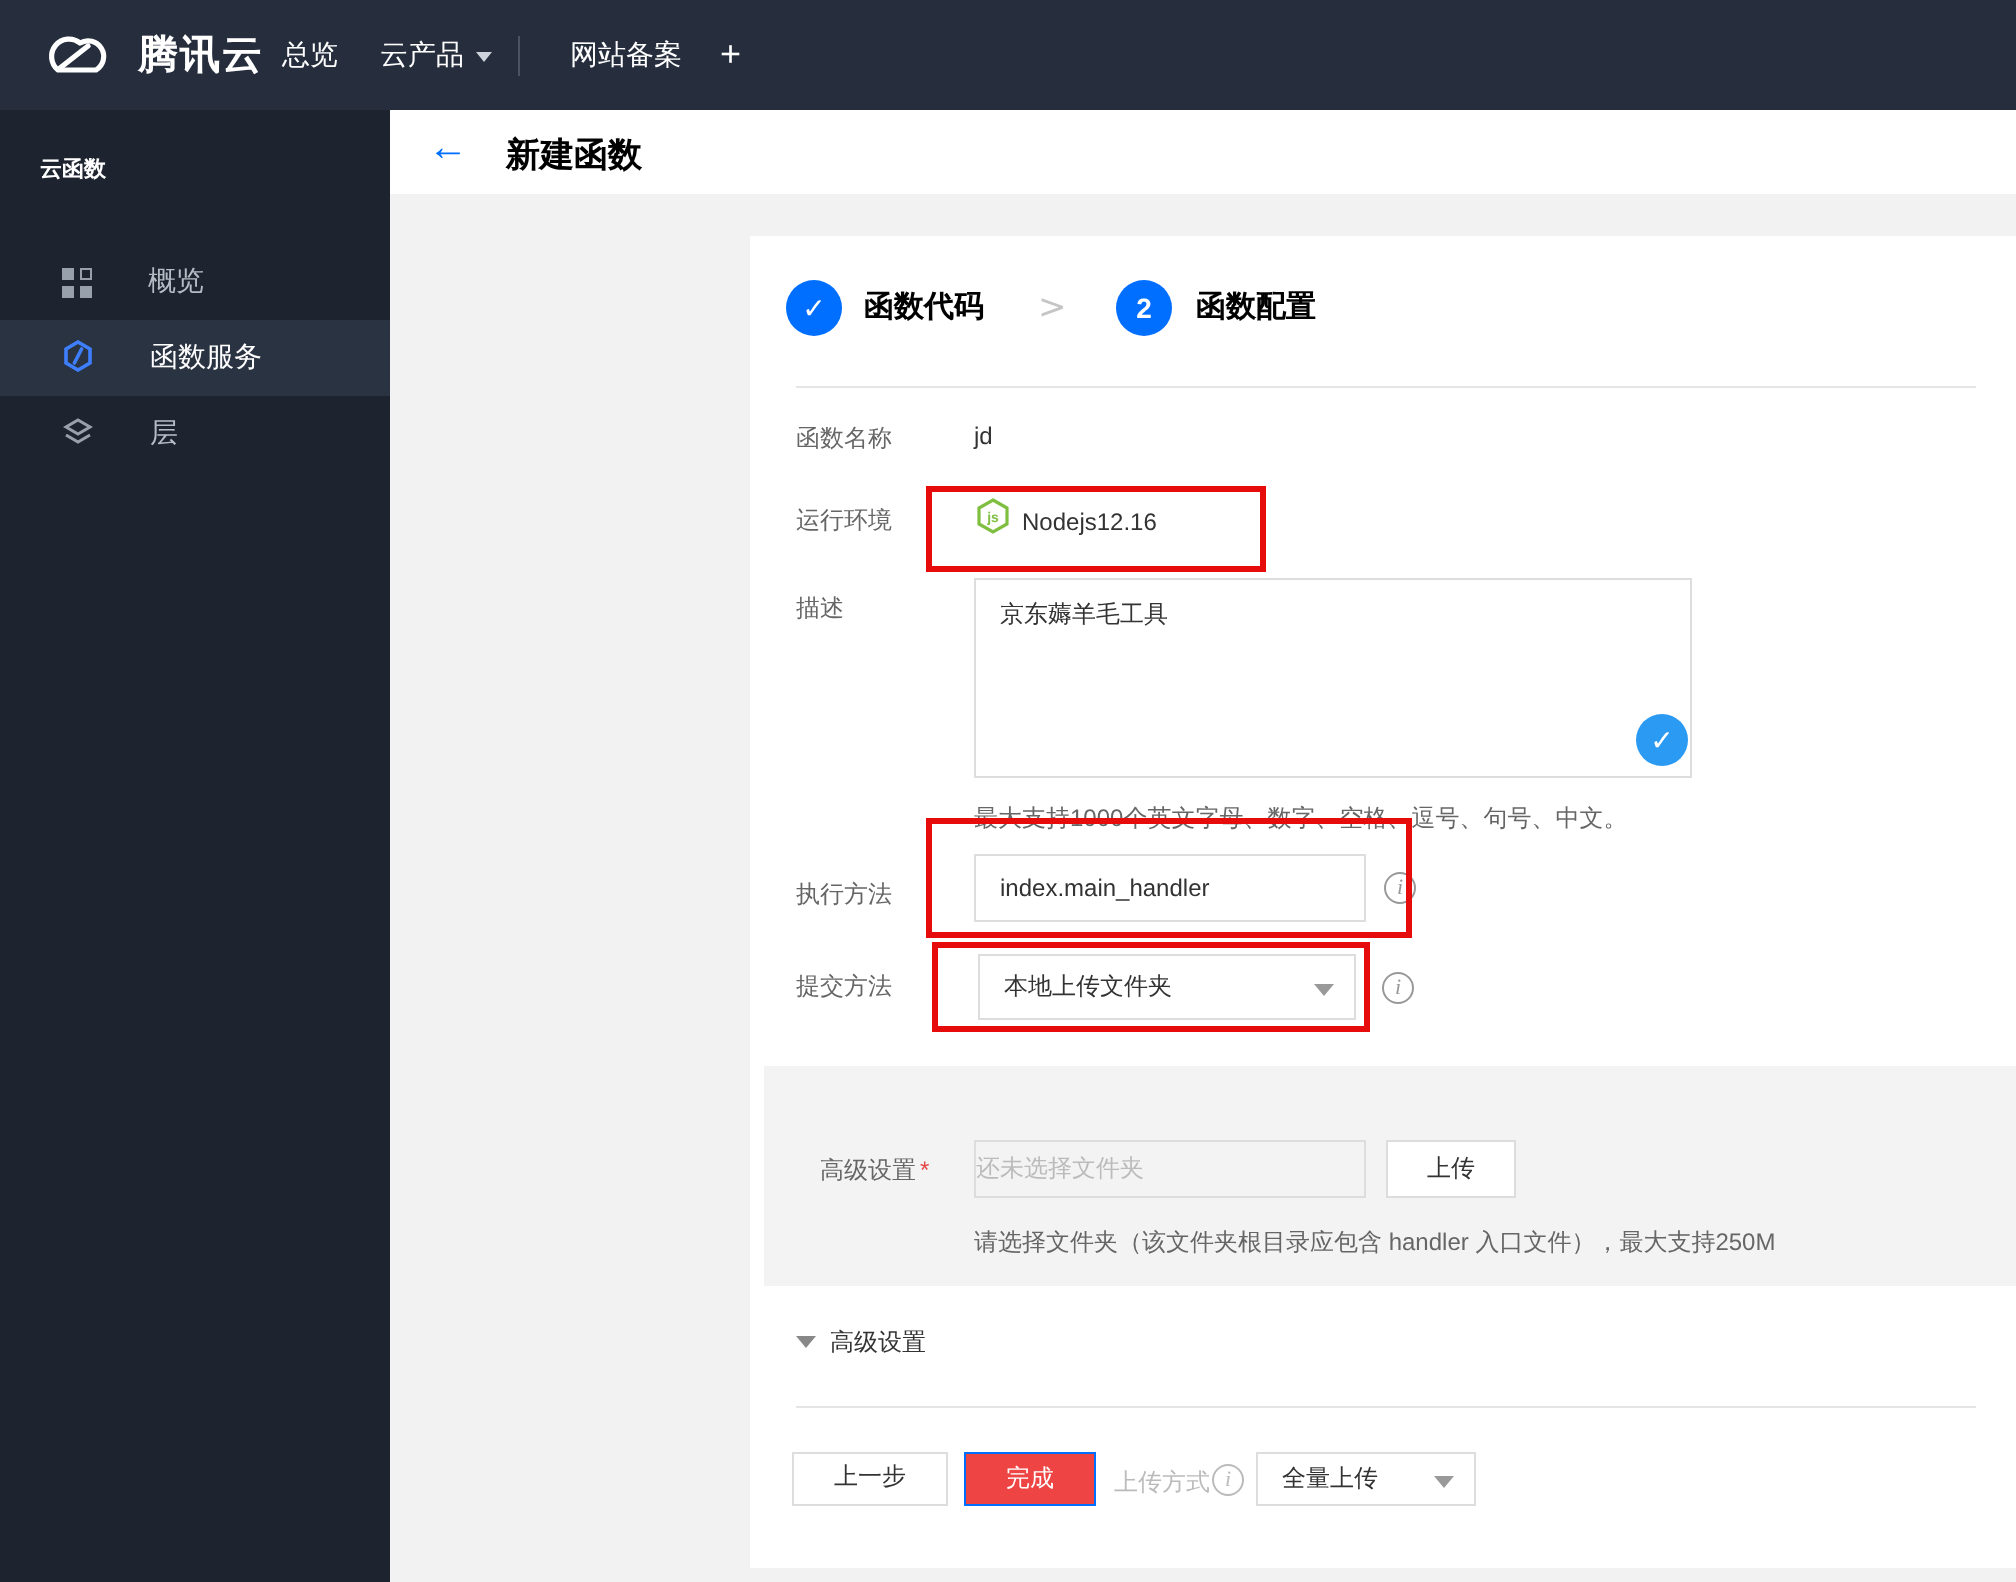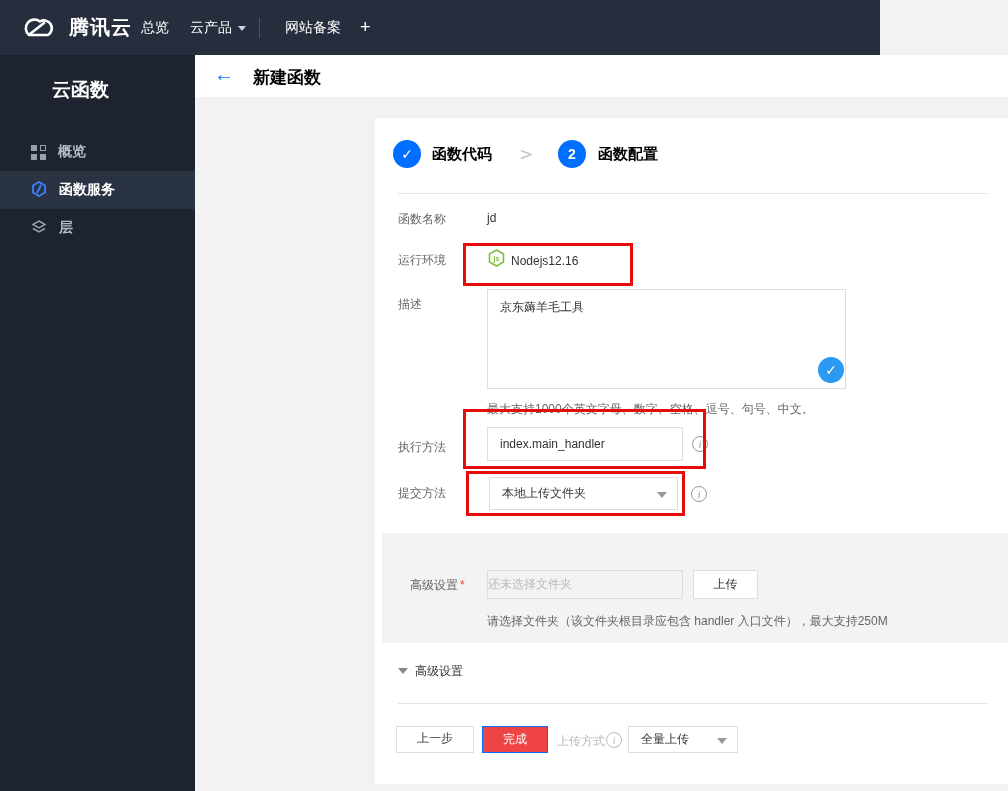--- a/index.html
+++ b/index.html
@@ -4,31 +4,31 @@
 <style>
   * { margin:0; padding:0; box-sizing:border-box; }
   html,body { width:1008px; height:791px; }
   body {
     font-family:"Liberation Sans","DejaVu Sans",sans-serif;
     font-size:12px; color:#333; background:#f2f2f2; overflow:hidden; position:relative;
   }
   .abs { position:absolute; }
 
   
-  .topbar { position:absolute; left:0; top:0; width:880px; height:55px; background:#262e3e; z-index:30; }
+  .topbar { position:absolute; left:0; top:0; width:1008px; height:55px; background:#262e3e; z-index:30; }
   .brand { position:absolute; left:17px; top:0; height:55px; display:flex; align-items:center; gap:10px; }
   .brand-name { color:#fff; font-size:20px; font-weight:bold; letter-spacing:1px; }
   .topnav-item { position:absolute; top:0; height:55px; line-height:55px; color:#fff; font-size:14px; cursor:pointer; }
   .topnav-sep { position:absolute; top:18px; width:1px; height:20px; background:#4a5264; }
   .caret-down { display:inline-block; width:0; height:0; border-left:4px solid transparent; border-right:4px solid transparent; border-top:5px solid #cfd4dc; margin-left:6px; vertical-align:middle; }
 
   
   .sidebar { position:absolute; left:0; top:55px; width:195px; height:736px; background:#1e242f; z-index:20; }
-  .sidebar-title { padding:22px 0 24px 20px; color:#fff; font-size:19px; font-weight:bold;margin-left:32px; }
-  .side-item { position:relative; height:38px; display:flex; align-items:center; padding-left:31px; gap:12px; color:#b6bcc5; font-size:14px; cursor:pointer;font-weight:bold; }
+  .sidebar-title { padding:22px 0 24px 20px; color:#fff; font-size:11px; font-weight:bold; }
+  .side-item { position:relative; height:38px; display:flex; align-items:center; padding-left:31px; gap:28px; color:#b6bcc5; font-size:14px; cursor:pointer; }
   .side-item.active { background:#2a3342; color:#fff; }
   .grid-icon { width:15px; height:15px; display:grid; grid-template-columns:6px 6px; grid-template-rows:6px 6px; gap:3px; }
   .grid-icon span { background:#98a0ab; }
   .grid-icon span:nth-child(2) { background:transparent; border:1.5px solid #98a0ab; }
 
   
   .page-header { position:absolute; left:195px; top:55px; width:813px; height:42px; background:#fff; z-index:10; }
   .back-arrow { position:absolute; left:19px; top:8px; font-size:20px; color:#006eff; font-weight:bold; cursor:pointer; }
   .page-title { position:absolute; left:58px; top:11px; font-size:17px; font-weight:bold; color:#000; }
 

